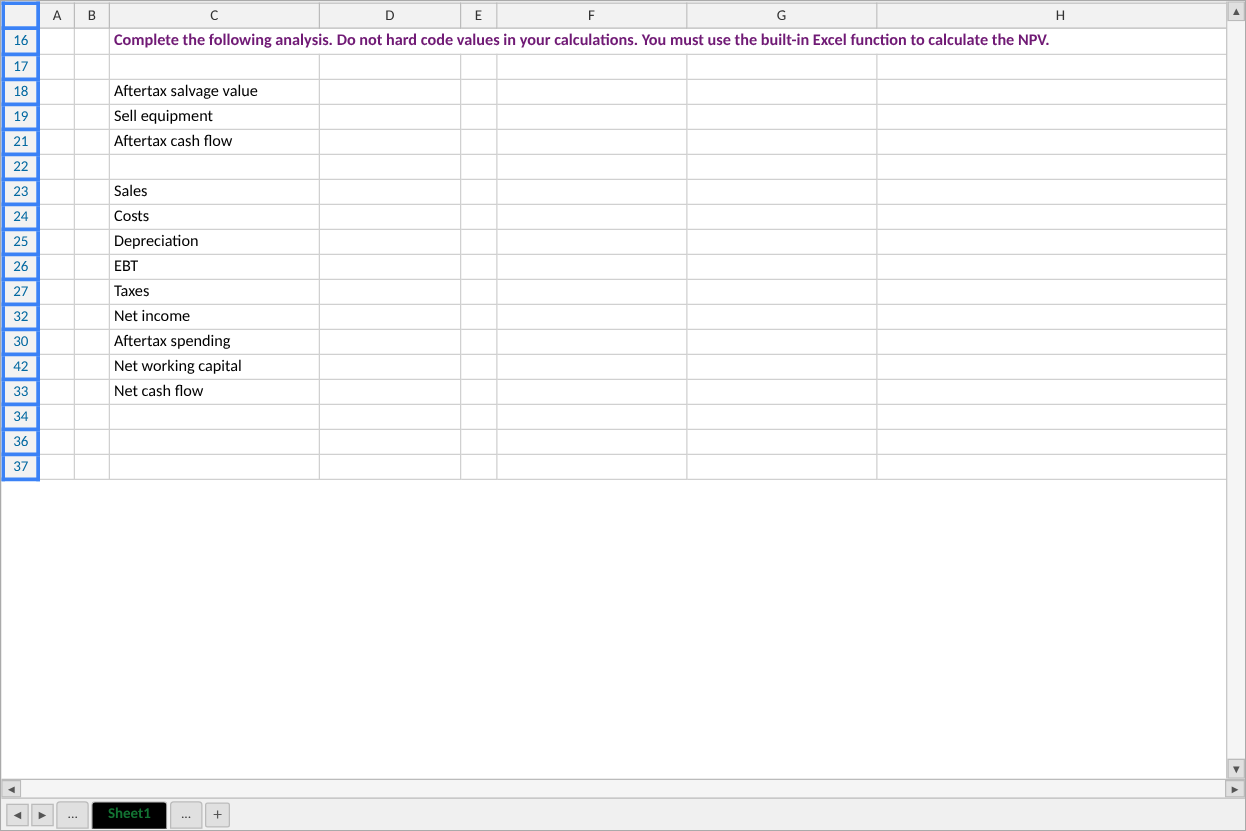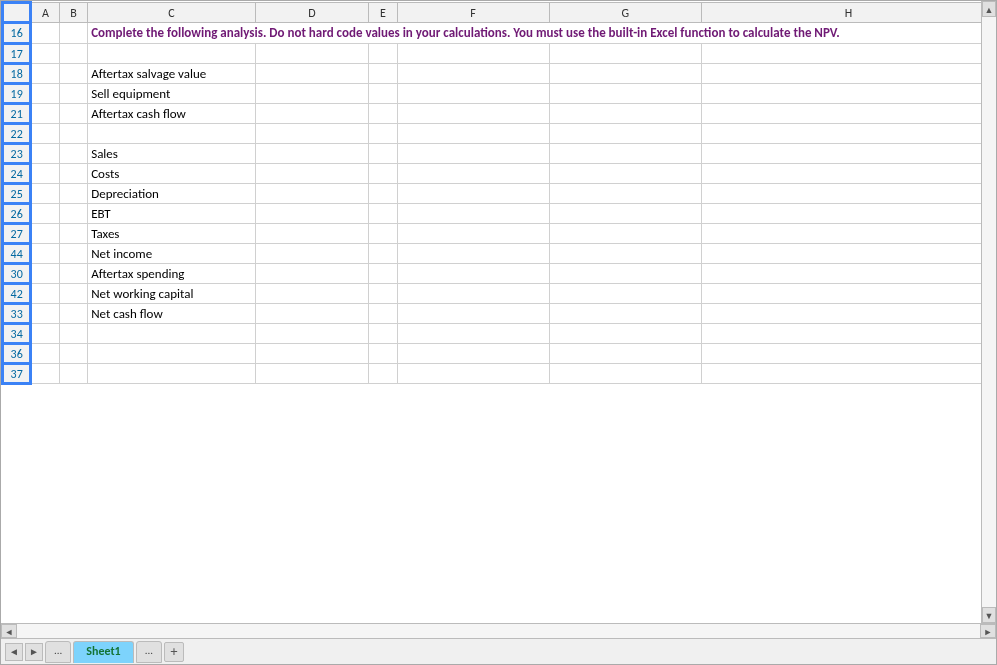--- a/index.html
+++ b/index.html
@@ -118,21 +118,21 @@
       display: flex;
       align-items: center;
       justify-content: center;
       font-size: 10px;
       color: #555;
     }
 
     .sheet-tab {
       height: 22px;
       padding: 2px 12px;
-      background: #7dd3fc;
+      background: #000000;
       border: 1px solid #bbb;
       border-bottom: none;
       cursor: pointer;
       font-size: 12px;
       color: #137333;
       font-weight: bold;
       border-radius: 3px 3px 0 0;
     }
 
     .tab-more {
@@ -375,21 +375,21 @@
             <td></td>
             <td class="label">Taxes</td>
             <td></td>
             <td></td>
             <td class="yellow bold-bottom"></td>
             <td class="yellow bold-bottom"></td>
             <td class="yellow bold-bottom"></td>
           </tr>
 
           <tr>
-            <td class="row-num">44</td>
+            <td class="row-num">32</td>
             <td></td>
             <td></td>
             <td class="label">Net income</td>
             <td></td>
             <td></td>
             <td class="yellow"></td>
             <td class="yellow"></td>
             <td class="yellow"></td>
           </tr>
 

